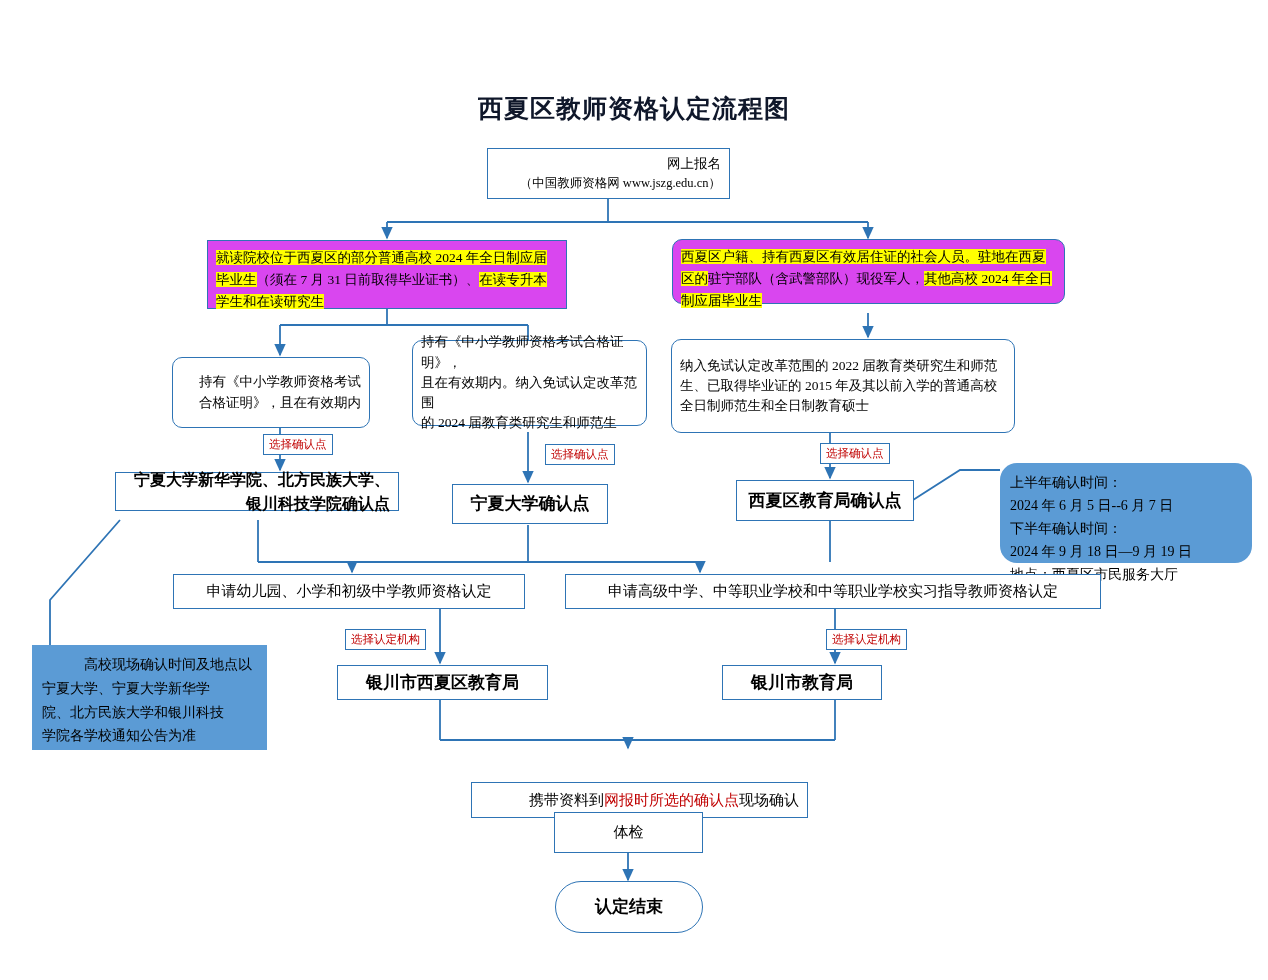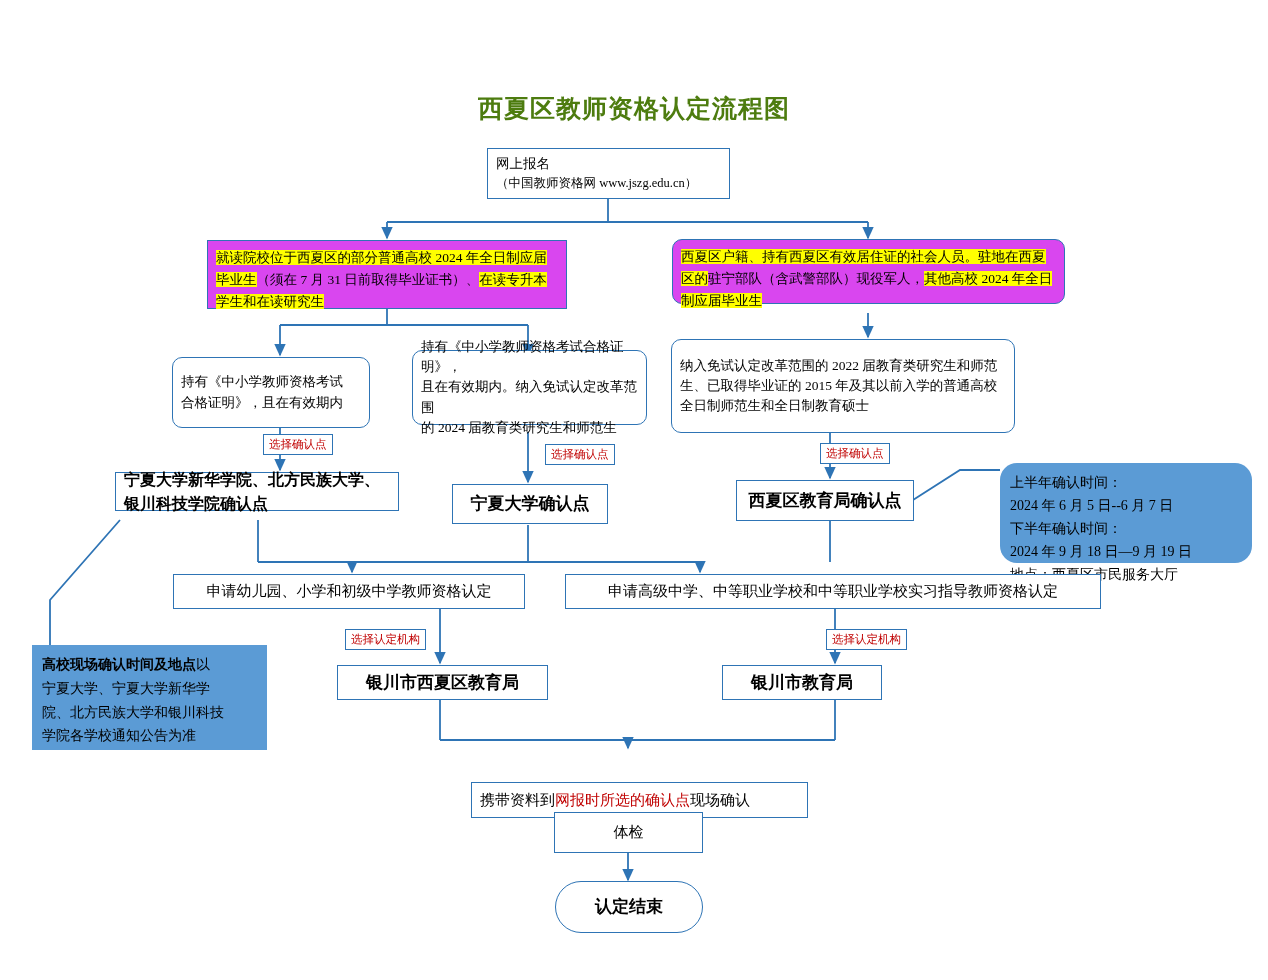--- a/index.html
+++ b/index.html
@@ -26,32 +26,32 @@
   }
   .title {
     position: absolute;
     left: 0;
     top: 92px;
     width: 1268px;
     text-align: center;
     font-size: 25px;
     font-weight: bold;
     letter-spacing: 1px;
-    color: #4d7c0f;
+    color: #0f172a;
   }
   .node {
     position: absolute;
     box-sizing: border-box;
     border: 1.4px solid #2e74b5;
     background: #ffffff;
     color: #000;
     display: flex;
     align-items: center;
     justify-content: center;
-    text-align: left;
+    text-align: right;
     line-height: 1.5;
     padding: 4px 8px;
   }
   .node.rounded {
     border-radius: 10px;
   }
   .node.pill {
     border-radius: 26px;
   }
   .node .inner {
@@ -95,21 +95,21 @@
     color: #000;
     font-size: 14px;
     line-height: 1.65;
     padding: 8px 10px;
     text-align: left;
   }
   .blue-note.left-note {
     font-size: 14px;
     line-height: 1.7;
   }
-  .blue-note .b { font-weight: bold; }
+  .blue-note .b { font-weight: normal; margin-left: 42px; }
   .red { color: #c00000; }
 </style>
 </head>
 <body>
 
 <div id="canvas">
 
   <svg id="wires" viewBox="0 0 1268 980">
     <defs>
       <marker id="arrow" markerWidth="9" markerHeight="9" refX="6.2" refY="3.2" orient="auto">
@@ -181,21 +181,21 @@
     <span class="hl">西夏区户籍、持有西夏区有效居住证的社会人员。</span><span class="hl">驻地在西夏区的</span><span>驻宁部队（含武警部队）现役军人，</span><span class="hl">其他高校 2024 年全日制应届</span><span class="hl">毕业生</span>
   </div>
 
   <div class="node rounded n-small" style="left:172px; top:357px; width:198px; height:71px;">
     <div class="inner">
       <div>持有《中小学教师资格考试</div>
       <div>合格证明》，且在有效期内</div>
     </div>
   </div>
 
-  <div class="node rounded n-small" style="left:412px; top:350px; width:235px; height:75px; text-align:left;">
+  <div class="node rounded n-small" style="left:412px; top:340px; width:235px; height:86px; text-align:left;">
     <div class="inner" style="text-align:left;">
       <div>持有《中小学教师资格考试合格证明》，</div>
       <div>且在有效期内。纳入免试认定改革范围</div>
       <div>的 2024 届教育类研究生和师范生</div>
     </div>
   </div>
 
   <div class="node rounded n-small" style="left:671px; top:339px; width:344px; height:94px; text-align:left;">
     <div class="inner" style="text-align:left;">
       <div>纳入免试认定改革范围的 2022 届教育类研究生和师范</div>

